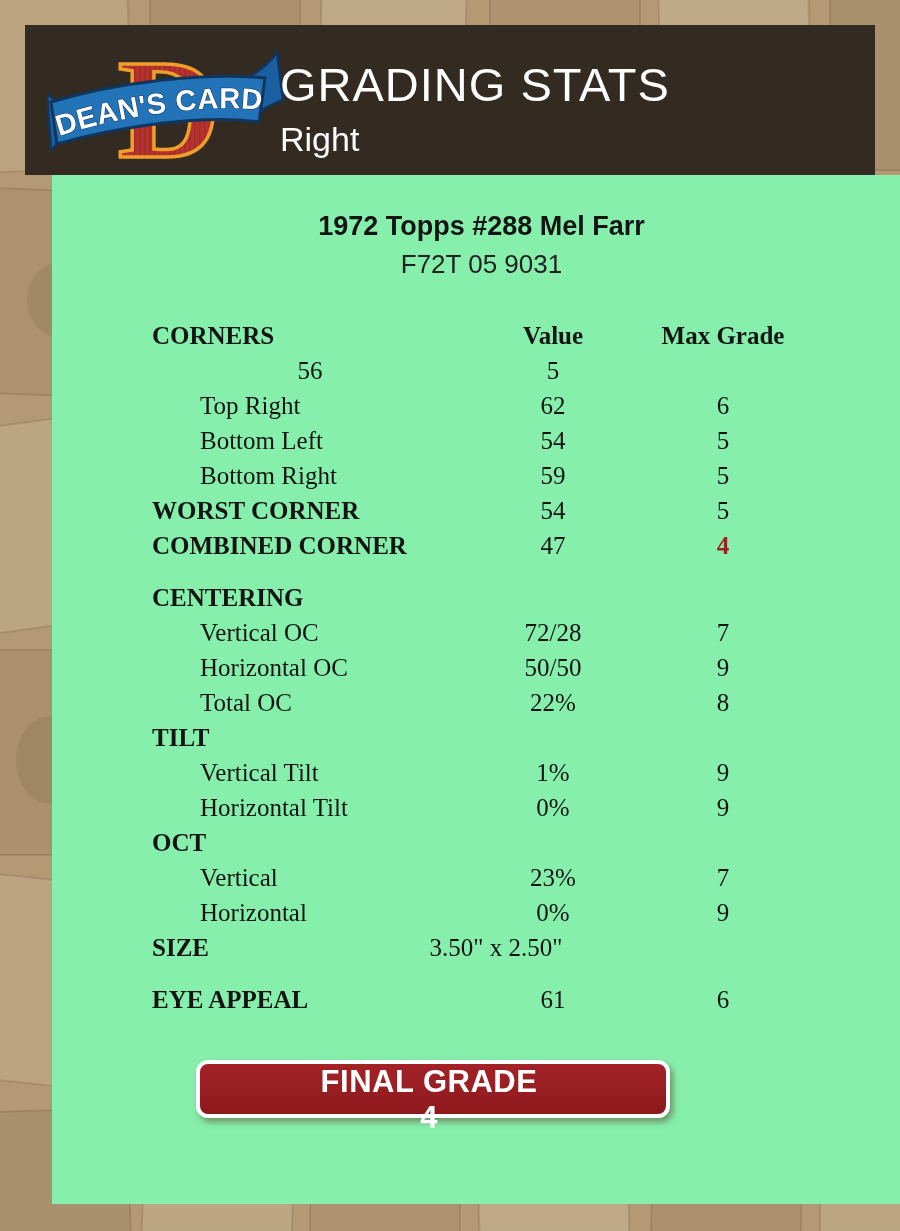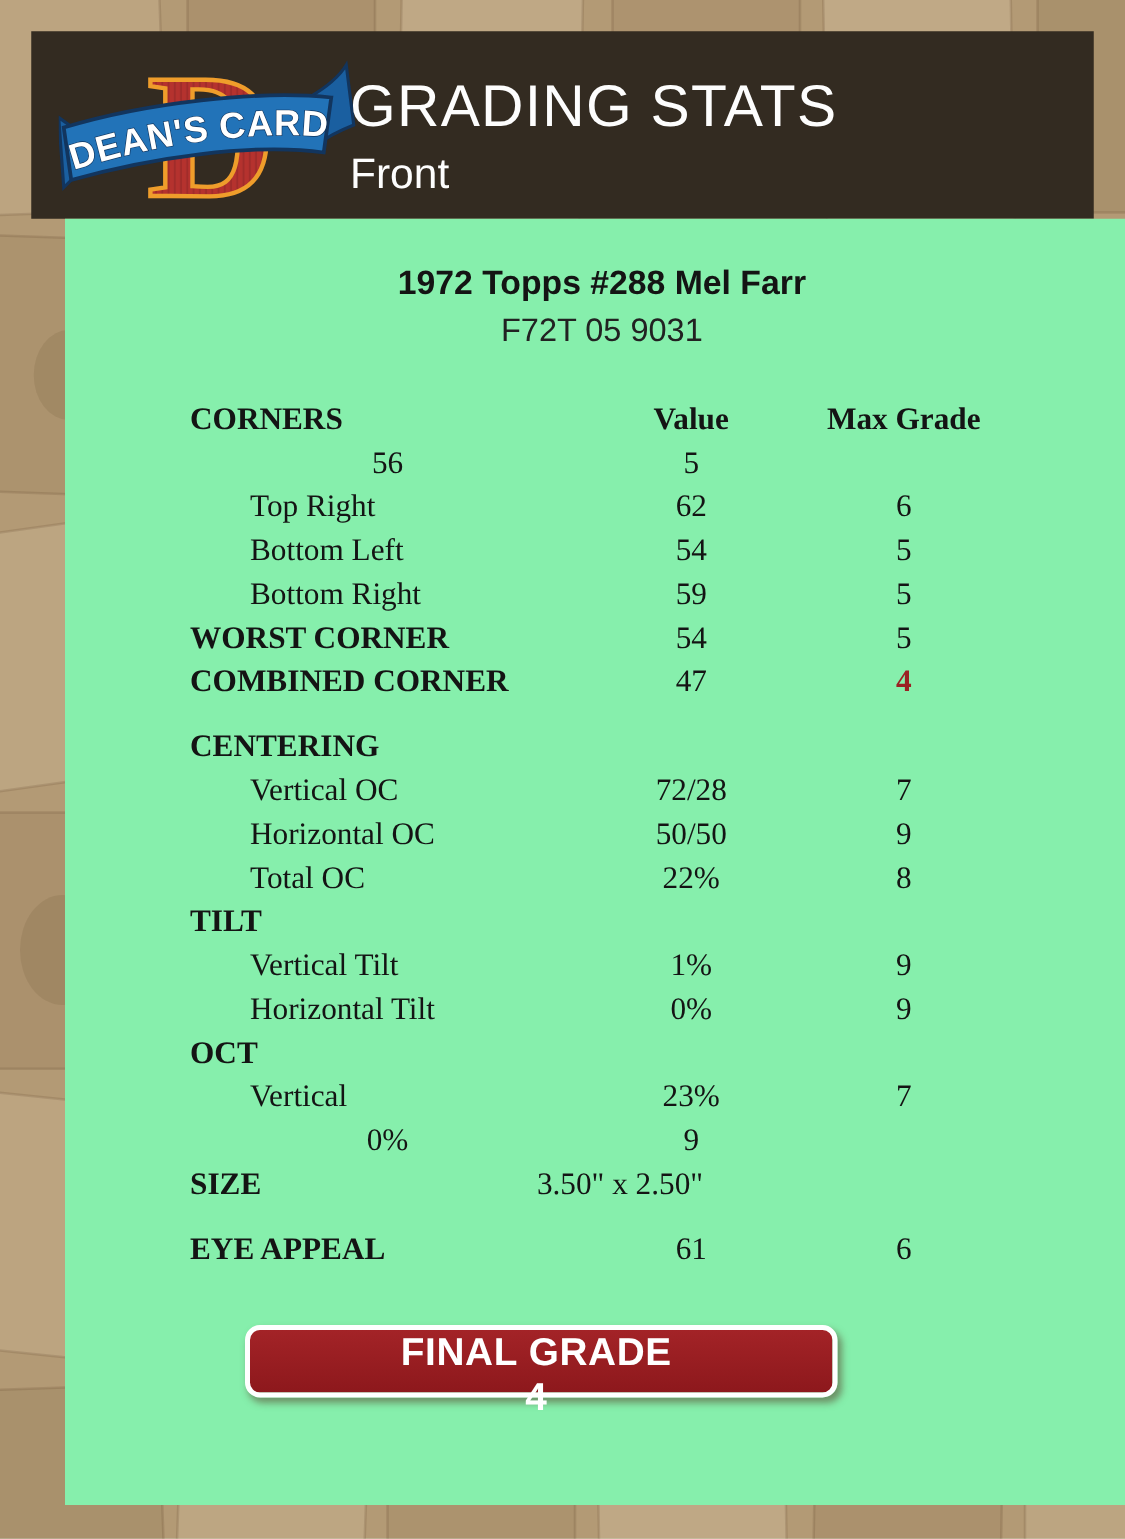--- a/index.html
+++ b/index.html
@@ -91,21 +91,21 @@
       <path d="M4,72 C70,52 160,42 218,48 L212,92 C156,84 74,96 10,114 Z" fill="#2273b8" stroke="#12355e" stroke-width="3"></path>
 
       <path id="ribbonTextPath" d="M12,106 C80,84 160,74 216,80" fill="none"></path>
       <text font-family="'Liberation Sans',sans-serif" font-size="29" font-weight="bold" fill="#ffffff" stroke="#0d2f57" stroke-width="1" paint-order="stroke" letter-spacing="0.5">
         <textPath href="#ribbonTextPath">DEAN'S CARDS</textPath>
       </text>
     </svg>
 
     <div class="header-titles">
       <div class="header-title">GRADING STATS</div>
-      <div class="header-subtitle">Front</div>
+      <div class="header-subtitle">Right</div>
     </div>
   </header>
 
   <main class="panel">
     <div class="card-title">1972 Topps #288 Mel Farr</div>
     <div class="card-serial">F72T 05 9031</div>
 
     <div class="stats-table" id="stats-table">
         <div class="trow head">
           <div class="cell label bold">CORNERS</div>
@@ -180,20 +180,21 @@
           <div class="cell label bold">OCT</div>
           <div class="cell value"></div>
           <div class="cell max"></div>
         </div>
         <div class="trow">
           <div class="cell label indent">Vertical</div>
           <div class="cell value">23%</div>
           <div class="cell max">7</div>
         </div>
         <div class="trow">
+          <div class="cell label indent">Horizontal</div>
           <div class="cell value">0%</div>
           <div class="cell max">9</div>
         </div>
         <div class="trow">
           <div class="cell label bold">SIZE</div>
           <div class="cell value shift-left">3.50" x 2.50"</div>
           <div class="cell max"></div>
         </div>
         <div class="trow gap-before">
           <div class="cell label bold">EYE APPEAL</div>

